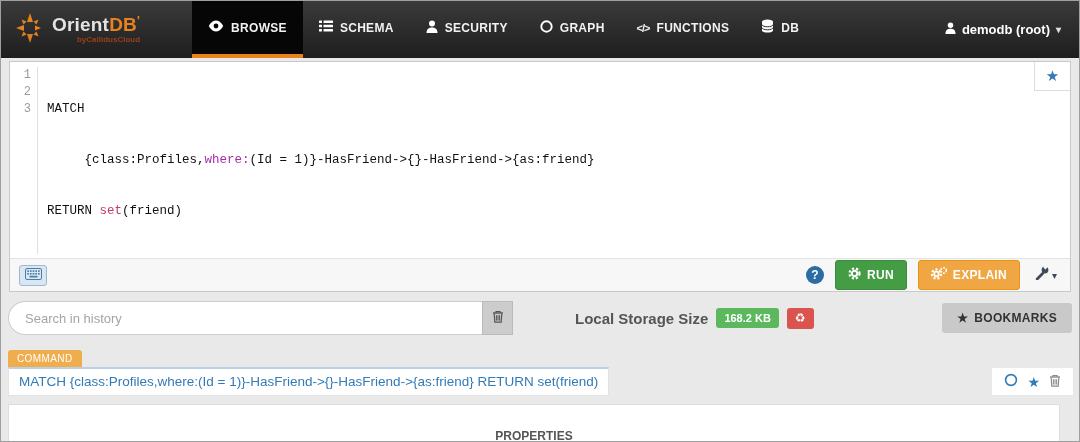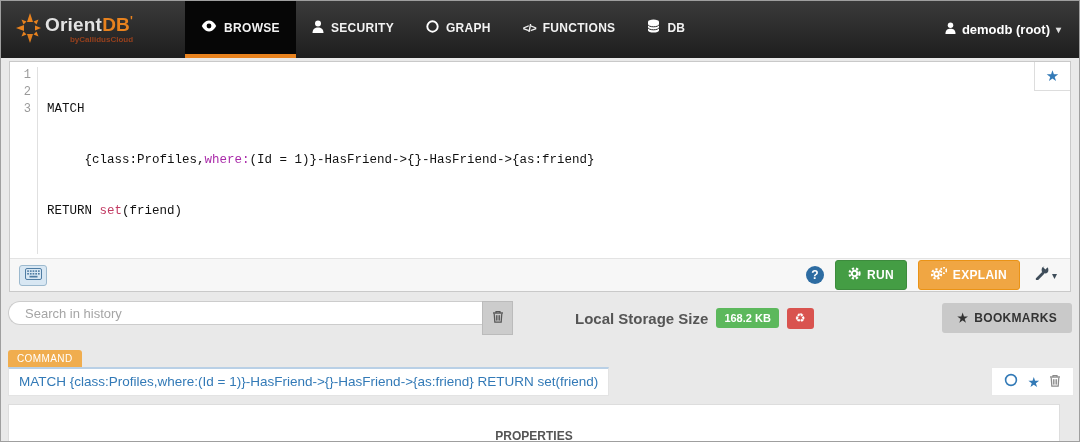--- a/index.html
+++ b/index.html
@@ -1,21 +1,21 @@
 <!DOCTYPE html>
 <html><head>
 <meta charset="utf-8">
 <style>
   * { margin:0; padding:0; box-sizing:border-box; }
   body { font-family:"Liberation Sans", sans-serif; background:#fff; }
   .frame { width:1080px; height:442px; border:1px solid #9f9f9f; background:#e9e9e9; overflow:hidden; position:relative; }
 
   
   .navbar { height:57px; background:linear-gradient(#3a3a3a,#1e1e1e); display:flex; align-items:stretch; }
-  .brand { display:flex; align-items:center; padding:0 14px 0 14px; cursor:pointer; }
+  .brand { display:flex; align-items:center; gap:7px; padding:0 14px 0 14px; cursor:pointer; }
   .brand-text { line-height:1; }
   .brand-main { font-size:19px; font-weight:bold; letter-spacing:.2px; }
   .brand-main .orient { color:#e3e3e3; }
   .brand-main .db { color:#e8821e; }
   .brand-main .mark { color:#e8821e; font-size:12px; vertical-align:top; }
   .brand-tagline { font-size:8px; color:#96401d; text-align:right; margin-top:2px; font-weight:bold; }
   .nav-items { display:flex; align-items:stretch;padding-left:38px; }
   .nav-item { display:flex; align-items:center; gap:7px; padding:0 16px; color:#f2f2f2; font-size:12px; font-weight:bold; letter-spacing:.3px; border-bottom:4px solid transparent; cursor:pointer; }
   .nav-item.active { background:#060606; border-bottom-color:#e8821e; }
   .glyph-icon { font-weight:bold; }
@@ -37,21 +37,21 @@
   .help-circle { width:18px; height:18px; border-radius:50%; background:#2d6ca2; color:#fff; font-size:12px; font-weight:bold; display:grid; place-items:center; cursor:pointer; }
   .btn { display:flex; align-items:center; gap:6px; border-radius:3px; color:#fff; font-size:12px; font-weight:bold; padding:6px 12px; cursor:pointer; letter-spacing:.3px; }
   .btn-run { background:#449d44; border:1px solid #3d8b3d; }
   .btn-explain { background:#f0a643; border:1px solid #ea9316; }
   .wrench-wrap { display:flex; align-items:center; gap:3px; color:#3f4d5a; cursor:pointer; padding:0 4px; }
   .wrench-wrap .caret { font-size:10px; }
 
   
   .history-row { display:flex; align-items:center; margin:9px 7px 0 7px; }
   .search-group { display:flex; width:505px; }
-  .search-input { flex:1; height:24px; border:1px solid #ccc; border-right:none; border-radius:17px 0 0 17px; padding:8px 16px; font-size:13px; color:#555; background:#fff; outline:none; font-family:"Liberation Sans", sans-serif; }
+  .search-input { flex:1; height:34px; border:1px solid #ccc; border-right:none; border-radius:17px 0 0 17px; padding:8px 16px; font-size:13px; color:#555; background:#fff; outline:none; font-family:"Liberation Sans", sans-serif; }
   .search-input::placeholder { color:#a5a5a5; }
   .search-trash { width:31px; height:34px; background:#ccc; border:1px solid #bbb; display:grid; place-items:center; cursor:pointer; }
   .storage { display:flex; align-items:center; gap:8px; margin-left:62px; }
   .storage-label { font-size:15px; font-weight:bold; color:#555; }
   .badge-green { background:#5cb85c; color:#fff; font-size:11px; font-weight:bold; padding:4px 8px; border-radius:3px; }
   .btn-red { background:#d9534f; color:#fff; font-size:12px; padding:2px 8px; border-radius:3px; cursor:pointer; line-height:17px; }
   .bookmarks-btn { margin-left:auto; background:#c9c9c9; color:#333; font-size:12px; font-weight:bold; padding:8px 15px; border-radius:3px; display:flex; align-items:center; gap:6px; cursor:pointer; letter-spacing:.3px; }
 
   
   .command-section { margin:13px 5px 0 7px; }
@@ -98,20 +98,35 @@
         <span>
           <svg width="16" height="12" viewBox="0 0 16 12">
               <path d="M8 0.5 C3.5 0.5 0.8 6 0.8 6 C0.8 6 3.5 11.5 8 11.5 C12.5 11.5 15.2 6 15.2 6 C15.2 6 12.5 0.5 8 0.5 Z" fill="#fff"></path>
               <circle cx="8" cy="6" r="2.4" fill="#060606"></circle>
             </svg>
         </span>
         <span>BROWSE</span>
       </div>
       <div class="nav-item">
         <span>
+          <svg width="14" height="12" viewBox="0 0 14 12">
+              <g fill="#fff">
+                <rect y="0.5" width="3" height="2.6" rx="0.5"></rect>
+                <rect x="4.5" y="0.5" width="9.5" height="2.6" rx="0.5"></rect>
+                <rect y="4.7" width="3" height="2.6" rx="0.5"></rect>
+                <rect x="4.5" y="4.7" width="9.5" height="2.6" rx="0.5"></rect>
+                <rect y="8.9" width="3" height="2.6" rx="0.5"></rect>
+                <rect x="4.5" y="8.9" width="9.5" height="2.6" rx="0.5"></rect>
+              </g>
+            </svg>
+        </span>
+        <span>SCHEMA</span>
+      </div>
+      <div class="nav-item">
+        <span>
           <svg width="12" height="13" viewBox="0 0 12 13">
               <circle cx="6" cy="3.4" r="3" fill="#fff"></circle>
               <path d="M0.5 13 C0.5 8.8 3 7.4 6 7.4 C9 7.4 11.5 8.8 11.5 13 Z" fill="#fff"></path>
             </svg>
         </span>
         <span>SECURITY</span>
       </div>
       <div class="nav-item">
         <span>
           <svg width="13" height="13" viewBox="0 0 13 13">

